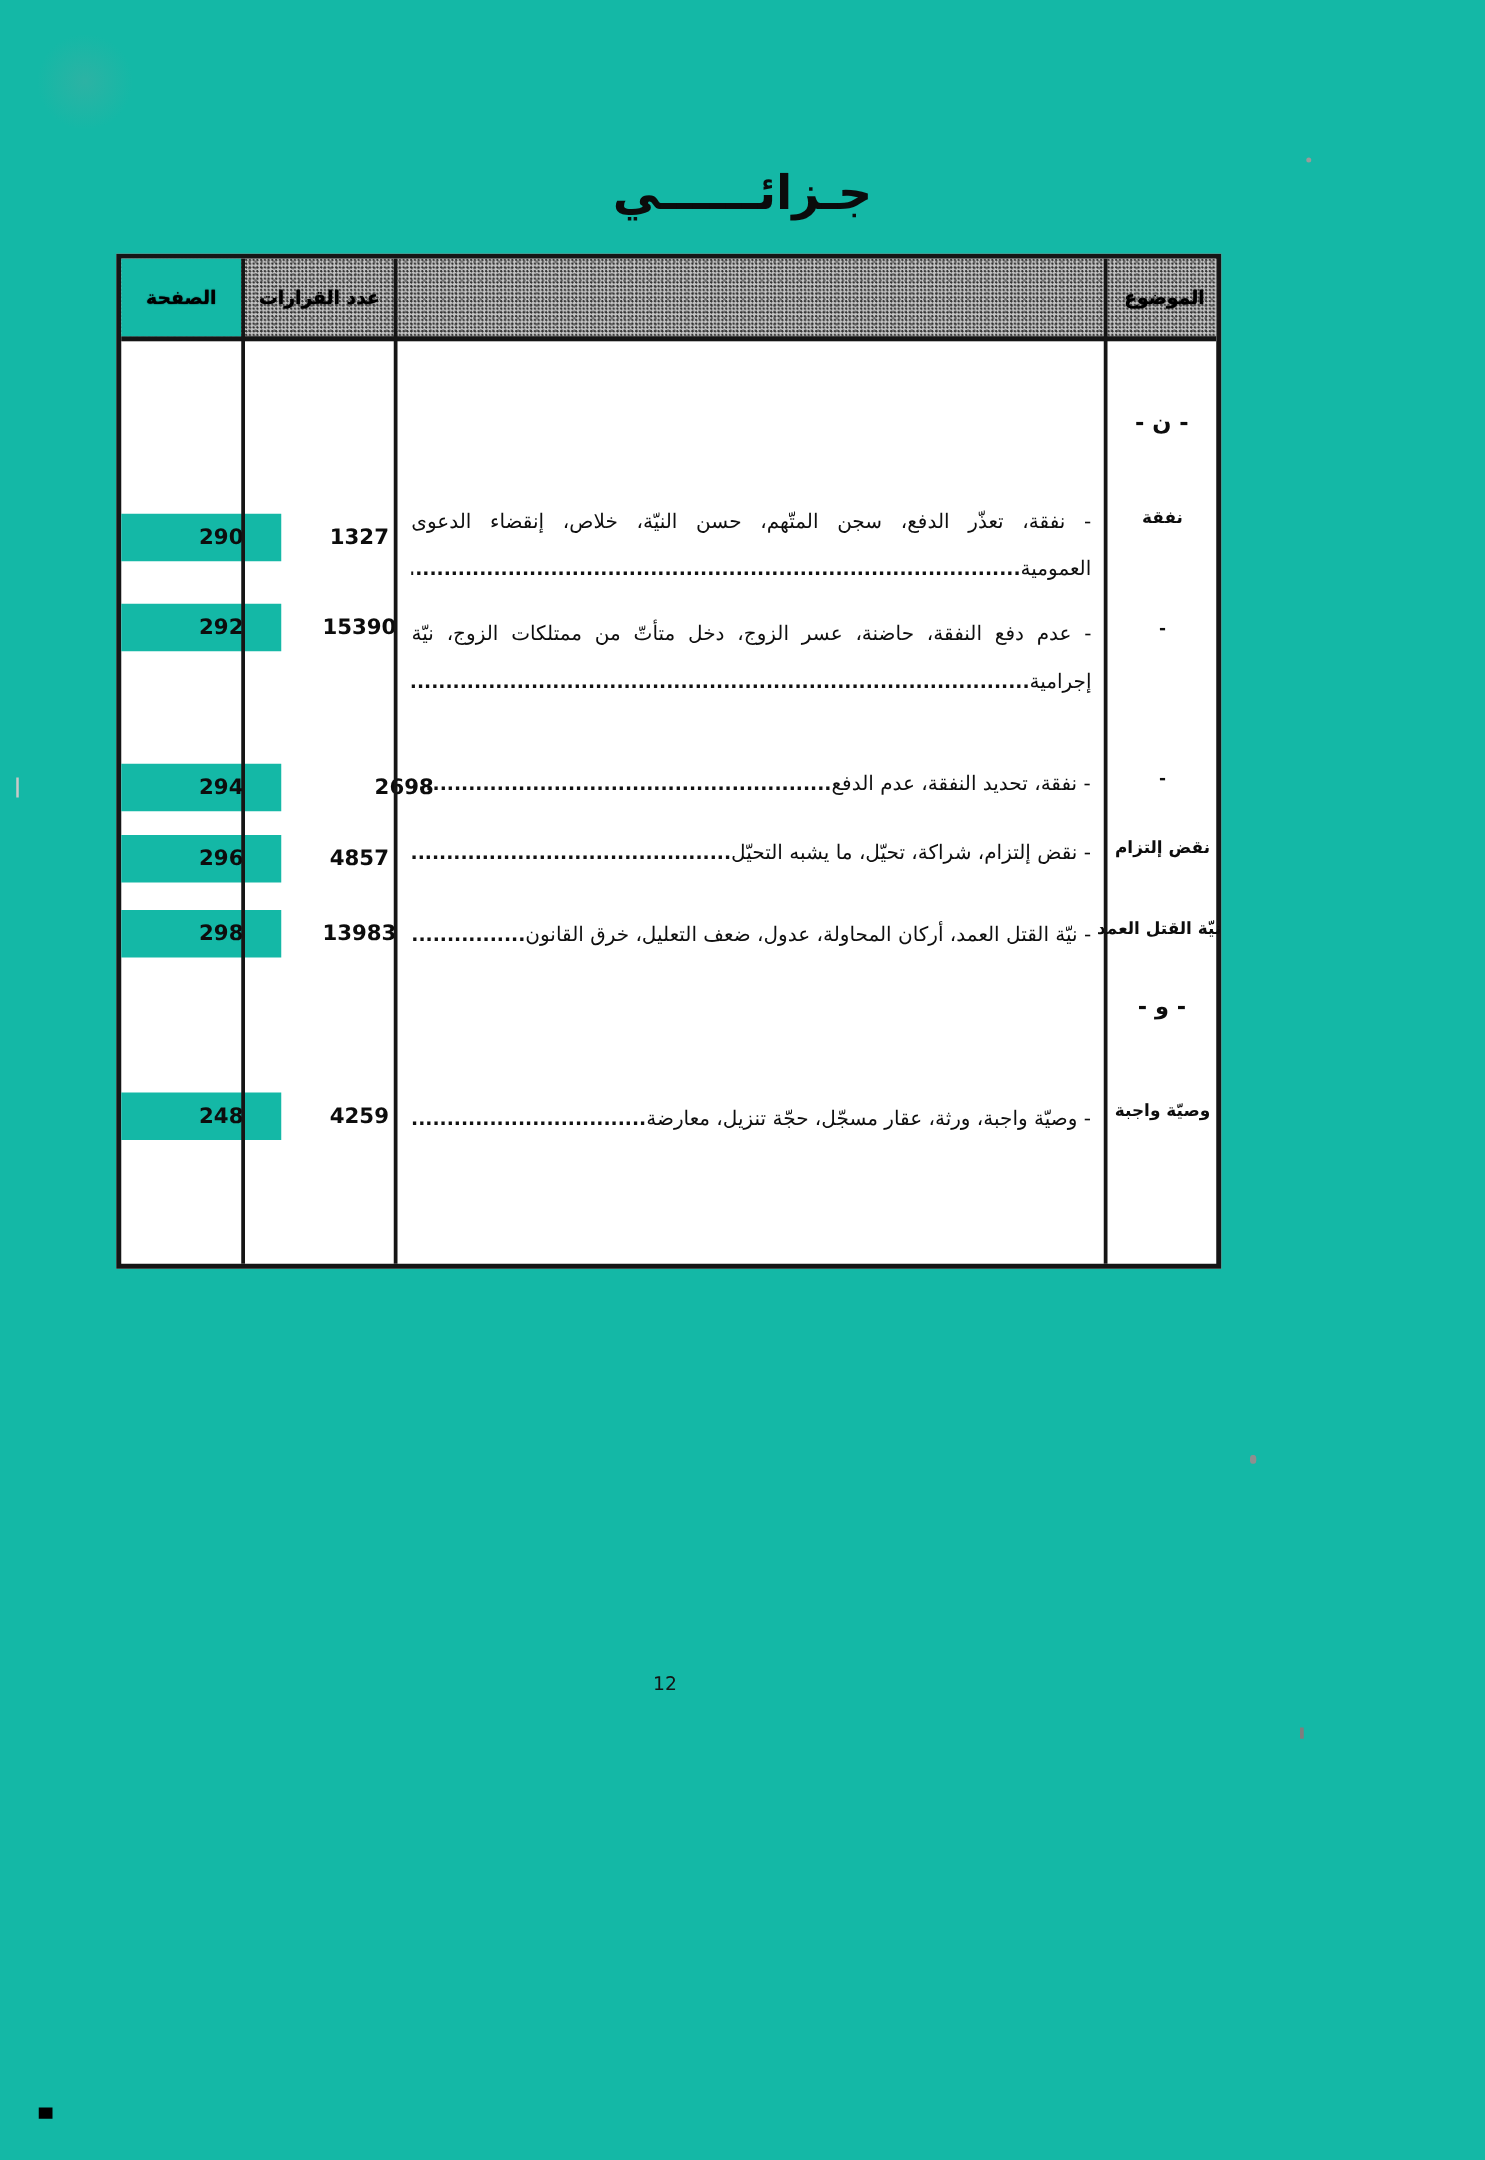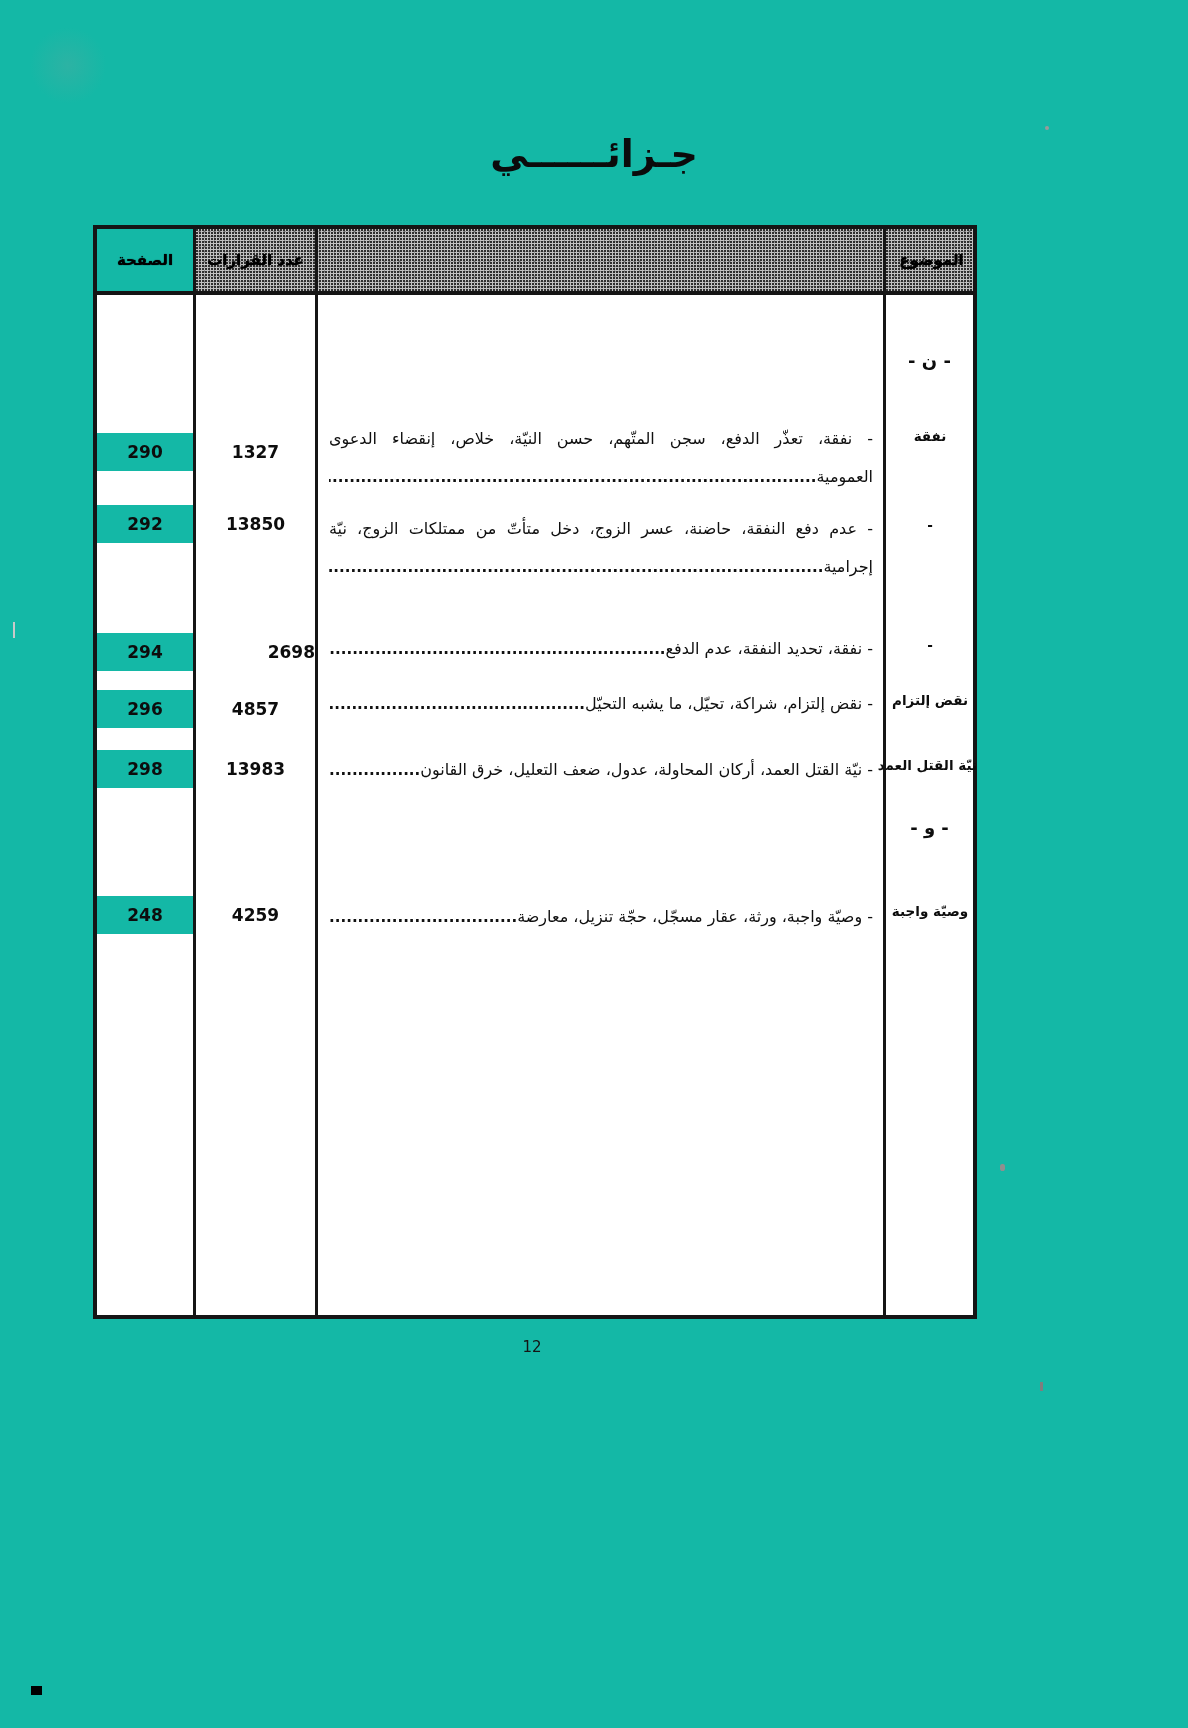--- a/index.html
+++ b/index.html
@@ -14,22 +14,22 @@
   }
   
   .doc-title{
     position:absolute;left:0;top:132px;width:100%;
     text-align:center;direction:rtl;
     font-size:38px;font-weight:900;color:#0b0b0b;
     letter-spacing:1px;
   }
   
   .doc-table{
-    position:absolute;left:93px;top:225px;
-    width:884px;height:1094px;
+    position:absolute;left:93px;top:203px;
+    width:884px;height:812px;
     border:4px solid #151515;
     box-sizing:border-box;
     background:#fff;
   }
   .col-line{
     position:absolute;top:0;bottom:0;width:3px;background:#151515;z-index:3;
   }
   .col-line.c1{left:96px;}
   .col-line.c2{left:218px;}
   .col-line.c3{left:786px;}
@@ -55,21 +55,21 @@
   .th.principles{left:221px;width:565px;}
   .th.subject{left:789px;width:91px;}
   
   .marker{
     position:absolute;left:789px;width:87px;height:38px;
     display:flex;align-items:center;justify-content:center;
     direction:rtl;font-weight:700;font-size:18px;letter-spacing:2px;color:#0d0d0d;
   }
   .num{
     position:absolute;height:38px;line-height:38px;
-    text-align:center;font-weight:700;font-size:17px;color:#0d0d0d;
+    text-align:center;font-weight:700;font-size:17px;color:#0d0d0d;padding-left:32px;
   }
   .num.page{left:0;width:96px;}
   .num.decisions{left:99px;width:119px;}
   .subj{
     position:absolute;left:786px;width:94px;height:38px;line-height:38px;
     text-align:center;direction:rtl;
     font-weight:700;font-size:13.5px;color:#0d0d0d;white-space:nowrap;
   }
   .principle{
     position:absolute;left:232px;width:544px;
@@ -117,21 +117,21 @@
 
     <div class="marker" style="top:112px;">- ن -</div>
 
     <div class="subj" style="top:188px;">نفقة</div>
     <div class="principle p2" style="top:191px;"><span>- نفقة، تعذّر الدفع، سجن المتّهم، حسن النيّة، خلاص، إنقضاء الدعوى العمومية</span><span class="dots">........................................................................................................................................................................................</span></div>
     <div class="num decisions" style="top:204px;">1327</div>
     <div class="num page" style="top:204px;">290</div>
 
     <div class="subj" style="top:277px;">-</div>
     <div class="principle p2" style="top:281px;"><span>- عدم دفع النفقة، حاضنة، عسر الزوج، دخل متأتّ من ممتلكات الزوج، نيّة إجرامية</span><span class="dots">........................................................................................................................................................................................</span></div>
-    <div class="num decisions" style="top:276px;">13850</div>
+    <div class="num decisions" style="top:276px;">15390</div>
     <div class="num page" style="top:276px;">292</div>
 
     <div class="subj" style="top:397px;">-</div>
     <div class="principle p1" style="top:401px;"><span>- نفقة، تحديد النفقة، عدم الدفع</span><span class="dots">........................................................................................................................................................................................</span></div>
     <div class="num decisions" style="top:404px;text-align:right;">2698</div>
     <div class="num page" style="top:404px;">294</div>
 
     <div class="subj" style="top:452px;">نقض إلتزام</div>
     <div class="principle p1" style="top:456px;"><span>- نقض إلتزام، شراكة، تحيّل، ما يشبه التحيّل</span><span class="dots">........................................................................................................................................................................................</span></div>
     <div class="num decisions" style="top:461px;">4857</div>

